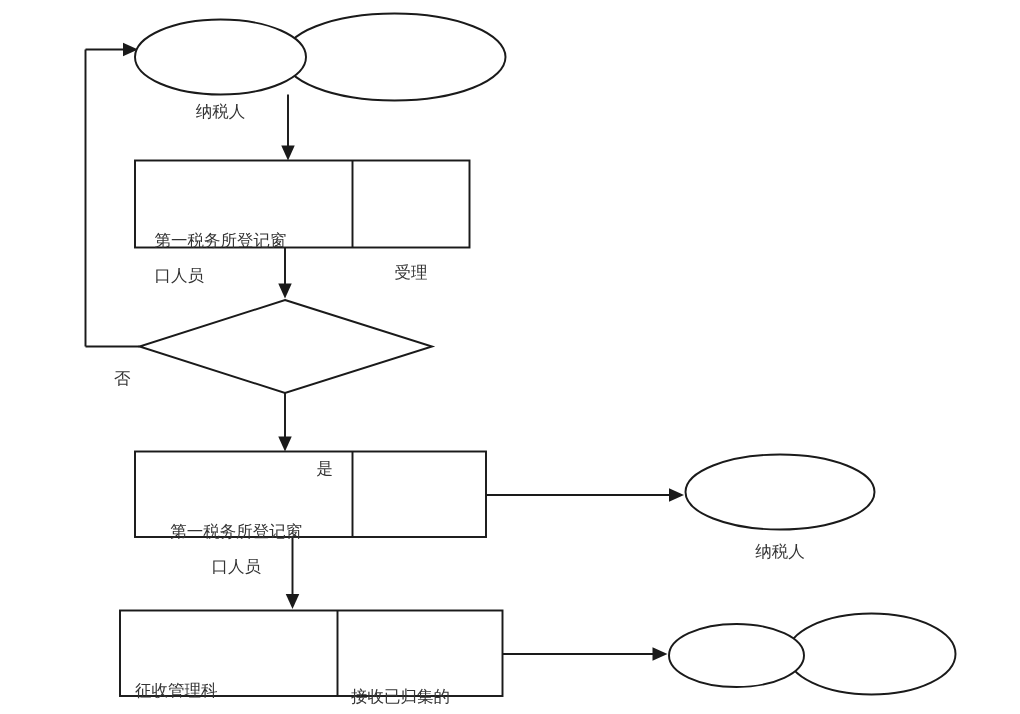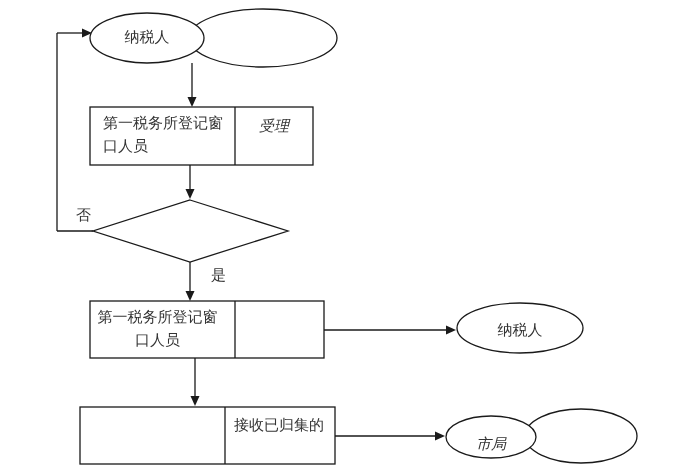--- a/index.html
+++ b/index.html
@@ -8,24 +8,25 @@
     width: 680px;
     height: 476px;
     background: #ffffff;
     font-family: "DejaVu Serif", "Liberation Serif", serif;
     color: #333333;
     overflow: hidden;
   }
   .canvas svg { position: absolute; left: 0; top: 0; }
   .lbl {
     position: absolute;
-    font-size: 15px;
+    font-size: 11px;
     line-height: 22.5px;
     white-space: nowrap;
     color: #333333;
+    margin-top: 38px;
   }
   .lbl .ln { white-space: nowrap; }
   .center { text-align: center; }
   .cell-center {
     display: flex;
     align-items: center;
     justify-content: center;
   }
   .shape { stroke: #1a1a1a; stroke-width: 1.3; fill: #ffffff; }
   .wire  { stroke: #1a1a1a; stroke-width: 1.3; fill: none; }
@@ -80,36 +81,37 @@
   </svg>
 
   <div class="lbl center" style="left:90px; top:26px; width:114px;">纳税人</div>
 
 
   <div class="lbl" style="left:103px; top:112px;">
     <div class="ln">第一税务所登记窗</div>
     <div class="ln">口人员</div>
   </div>
 
-  <div class="lbl cell-center" style="left:236px; top:99px; width:76px; height:54px;font-style:italic;">受理</div>
+  <div class="lbl cell-center" style="left:236px; top:117px; width:76px; height:54px;">受理</div>
 
 
   <div class="lbl" style="left:76px; top:204px;">否</div>
 
   <div class="lbl" style="left:211px; top:264px;">是</div>
 
   <div class="lbl center" style="left:92px; top:306px; width:131px;">
     <div class="ln">第一税务所登记窗</div>
     <div class="ln">口人员</div>
   </div>
 
 
   <div class="lbl center" style="left:458px; top:319px; width:124px;">纳税人</div>
 
+  <div class="lbl" style="left:90px; top:412px;">征收管理科</div>
 
-  <div class="lbl" style="left:234px; top:415px; line-height:23.5px;font-family:Liberation Mono, monospace;">
+  <div class="lbl" style="left:234px; top:415px; line-height:23.5px;">
     <div class="ln">接收已归集的</div>
   </div>
 
   <div class="lbl center" style="left:446px; top:433px; width:90px;font-style:italic;">市局</div>
 
 
 </div>
 
 </body></html>

